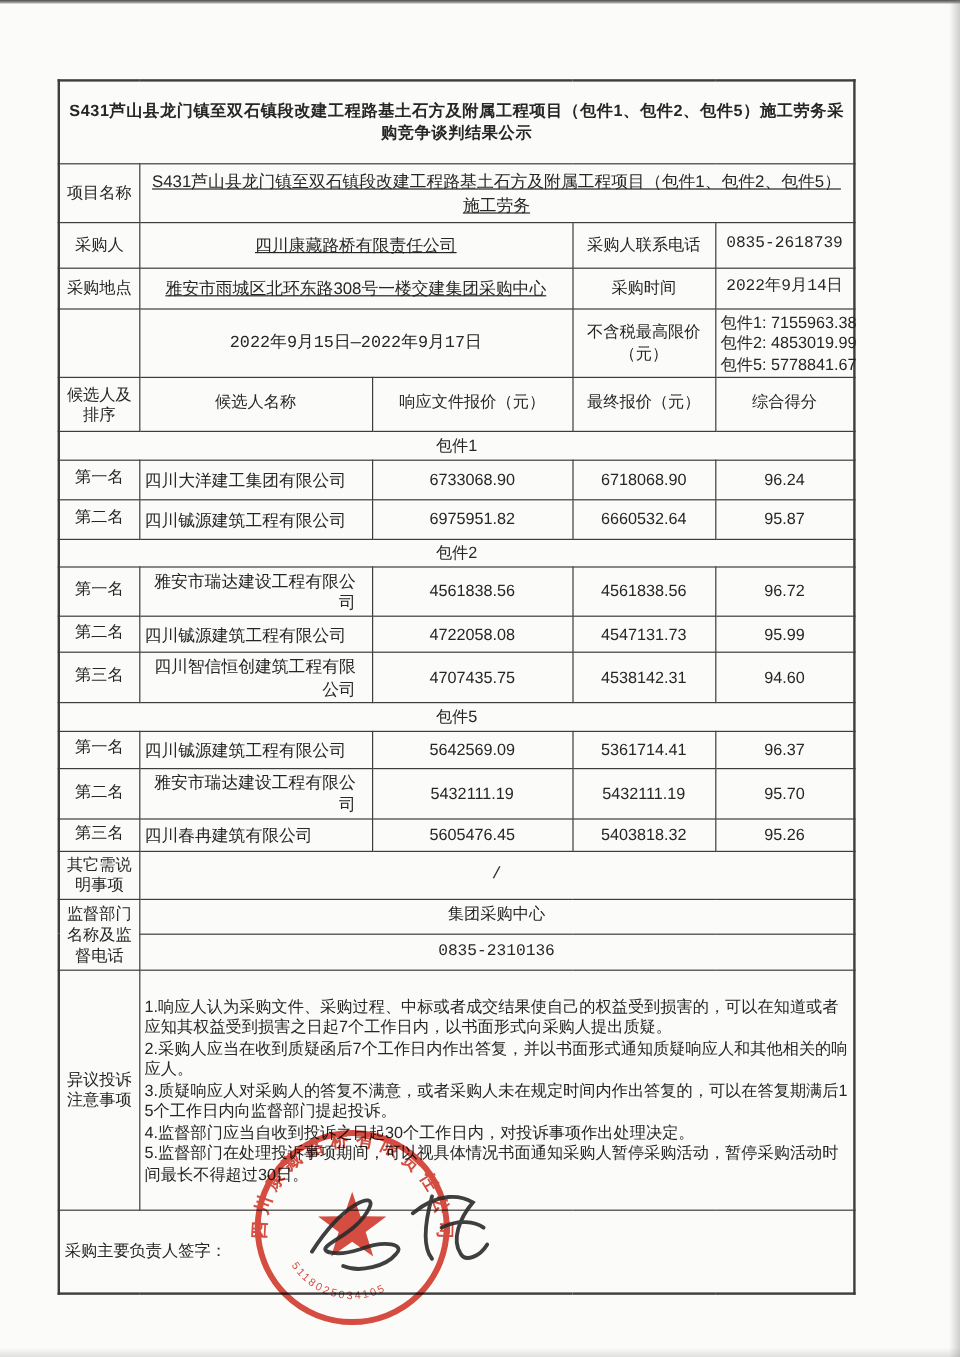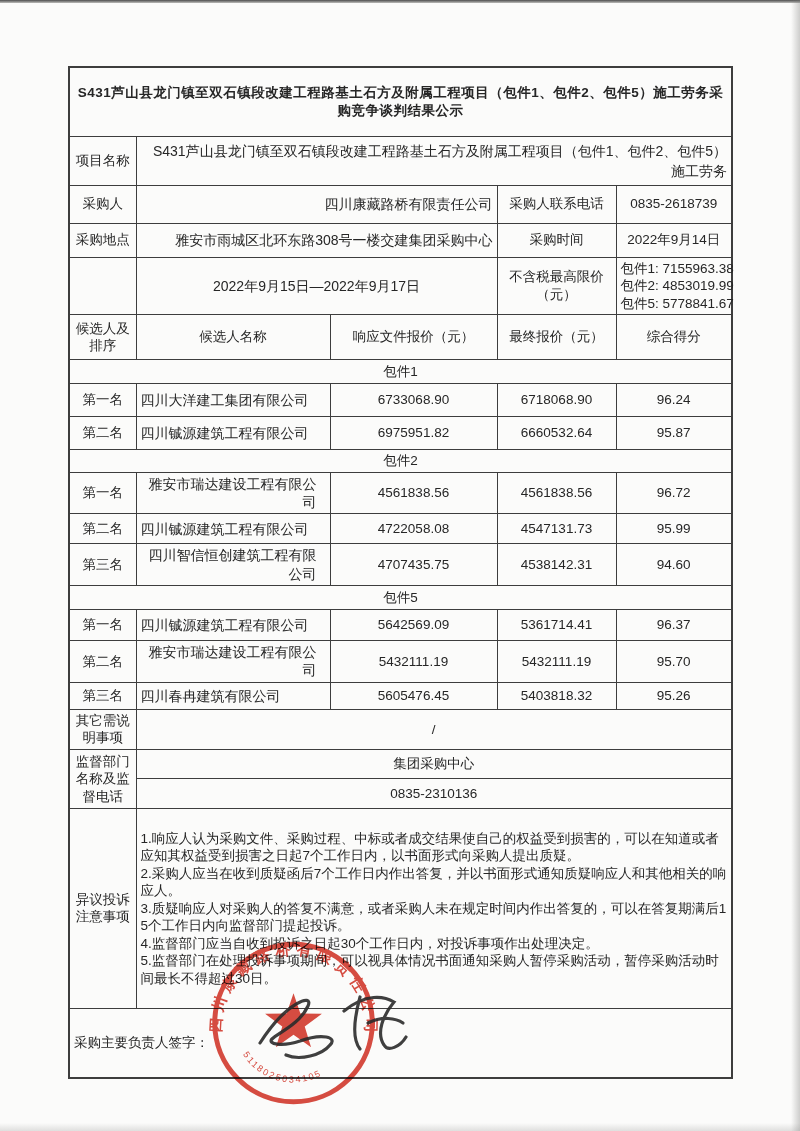--- a/index.html
+++ b/index.html
@@ -13,21 +13,21 @@
   }
   .paper {
     position:absolute; inset:0;
     background:#fbfbfa;
   }
   .scan-top   { position:absolute; top:0; left:0; width:100%; height:3px; background:linear-gradient(to bottom,#4e4e4e,#bdbdbb); }
   .scan-right { position:absolute; top:0; right:0; width:9px; height:100%; background:linear-gradient(to right,rgba(0,0,0,0),rgba(120,120,118,.35)); }
   .scan-bottom{ position:absolute; bottom:0; left:0; width:100%; height:8px; background:linear-gradient(to bottom,rgba(0,0,0,0),rgba(140,140,138,.25)); }
 
   table.doc {
-    position:absolute; left:68px; top:66px;
+    position:absolute; left:48px; top:66px;
     width:663px;
     border-collapse:collapse;
     table-layout:fixed;
     border:2px solid #3d3d3d;
   }
   .doc td {
     border:1px solid #3d3d3d;
     font-size:13.5px;
     line-height:1.3;
     vertical-align:middle;
@@ -37,22 +37,22 @@
   .title-cell {
     text-align:center;
     font-weight:bold;
     font-size:19px;
     line-height:31px;
     letter-spacing:.5px;
     padding:4px 10px;
   }
   .lbl   { text-align:center; padding-left:5px; }
   .lblc  { text-align:center; padding:2px 2px;margin-top:16px; }
-  .val   { text-align:right; padding-left:7px; }
-  .ctr   { text-align:center; }
+  .val   { text-align:center; padding-left:7px;text-decoration:underline; }
+  .ctr   { text-align:center;font-family:Liberation Mono, monospace; }
   .co .w { display:inline-block; max-width:176px; font-size:14px; text-align:right; }
   .co    { padding-left:6px; }
   .num   { text-align:center; font-size:13.5px; }
   .sec   { text-align:center; font-weight:normal; }
   .limits{ font-size:11.5px; line-height:15px; padding:2px 3px; text-align:left; white-space:nowrap; }
   .obj   { vertical-align:middle; padding:6px 8px; font-size:13.5px; line-height:21px; text-align:left; }
   .obj p { margin:0; }
   .sign-cell { position:relative; font-size:13.5px; padding-left:7px;border-radius:24px; }
 
   .stamp { position:absolute; left:203px; top:937px; width:181px; height:172px; opacity:.88; mix-blend-mode:multiply; pointer-events:none; }

